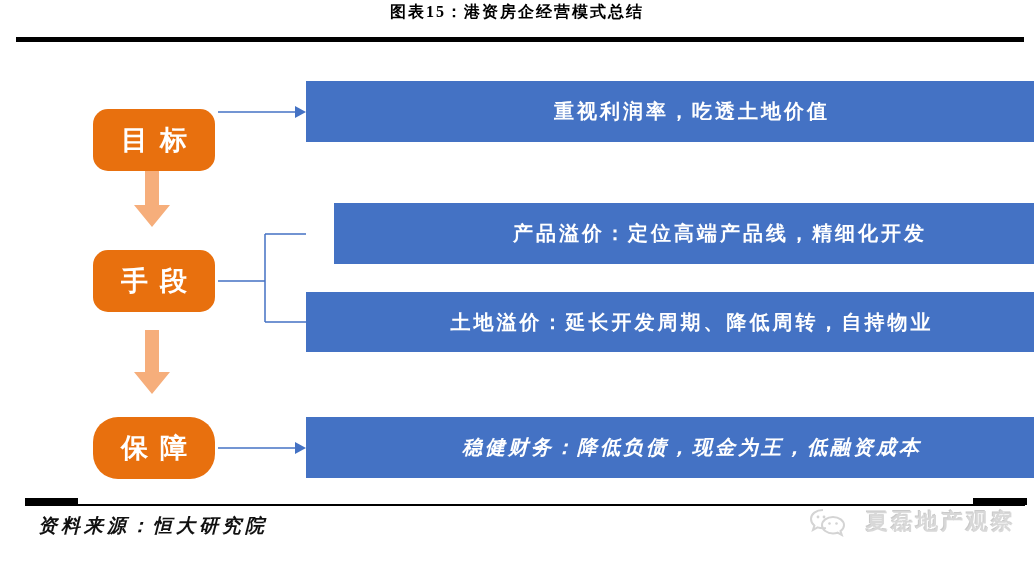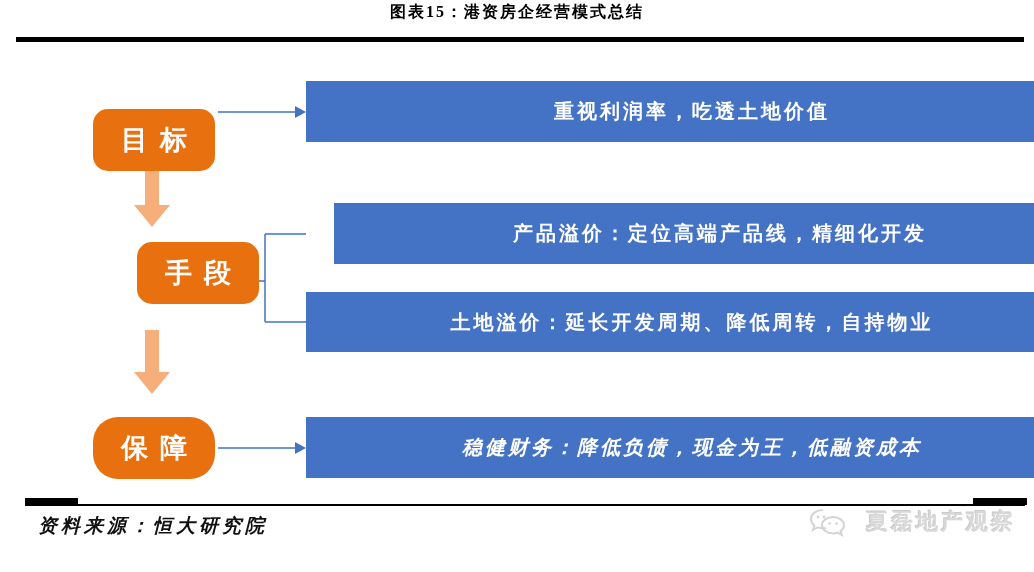--- a/index.html
+++ b/index.html
@@ -13,21 +13,21 @@
   }
   .top-rule { position:absolute; top:37px; left:16px; width:1008px; height:5px; background:#000; }
 
   .stage {
     position:absolute; left:93px; width:122px; height:62px;
     background:#E8700E; border-radius:15px; color:#fff;
     display:flex; align-items:center; justify-content:center;
     font-size:27px; font-weight:bold; letter-spacing:12px; text-indent:12px;
   }
   .stage.s1 { top:81px;margin-top:28px; }
-  .stage.s2 { top:242px;margin-left:44px; }
+  .stage.s2 { top:250px; }
   .stage.s3 { top:417px;border-radius:25px; }
 
   .bar {
     position:absolute; left:306px; width:772px; height:61px;
     background:#4472C4; color:#fff;
     display:flex; align-items:center; justify-content:center;
     font-size:20px; font-weight:bold; letter-spacing:3px; text-align:center;
   }
   .bar.b1 { top:81px; }
   .bar.b2 { top:203px;margin-left:28px; }

